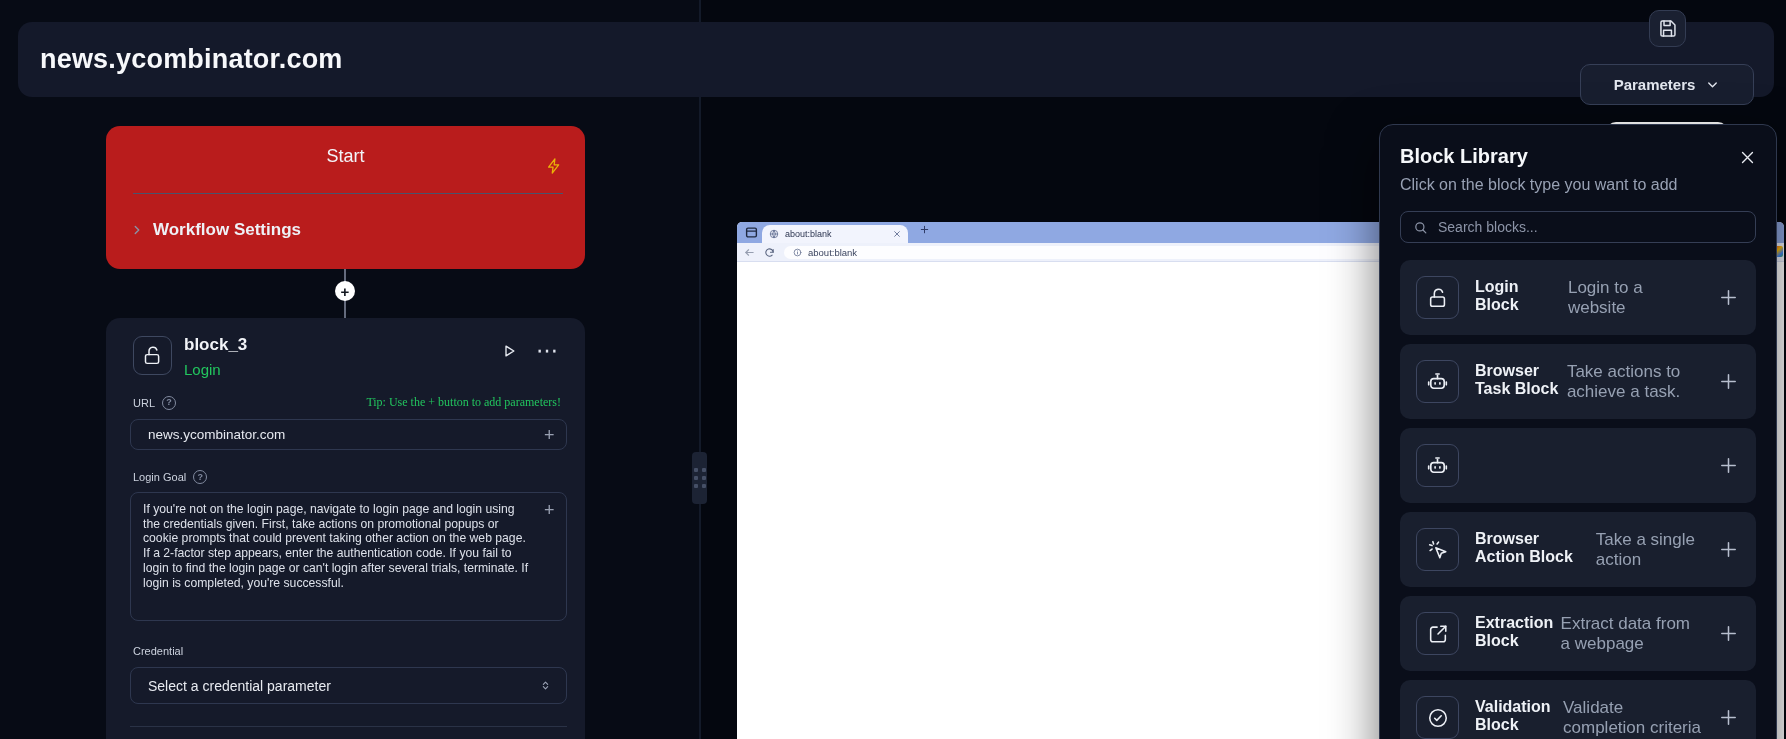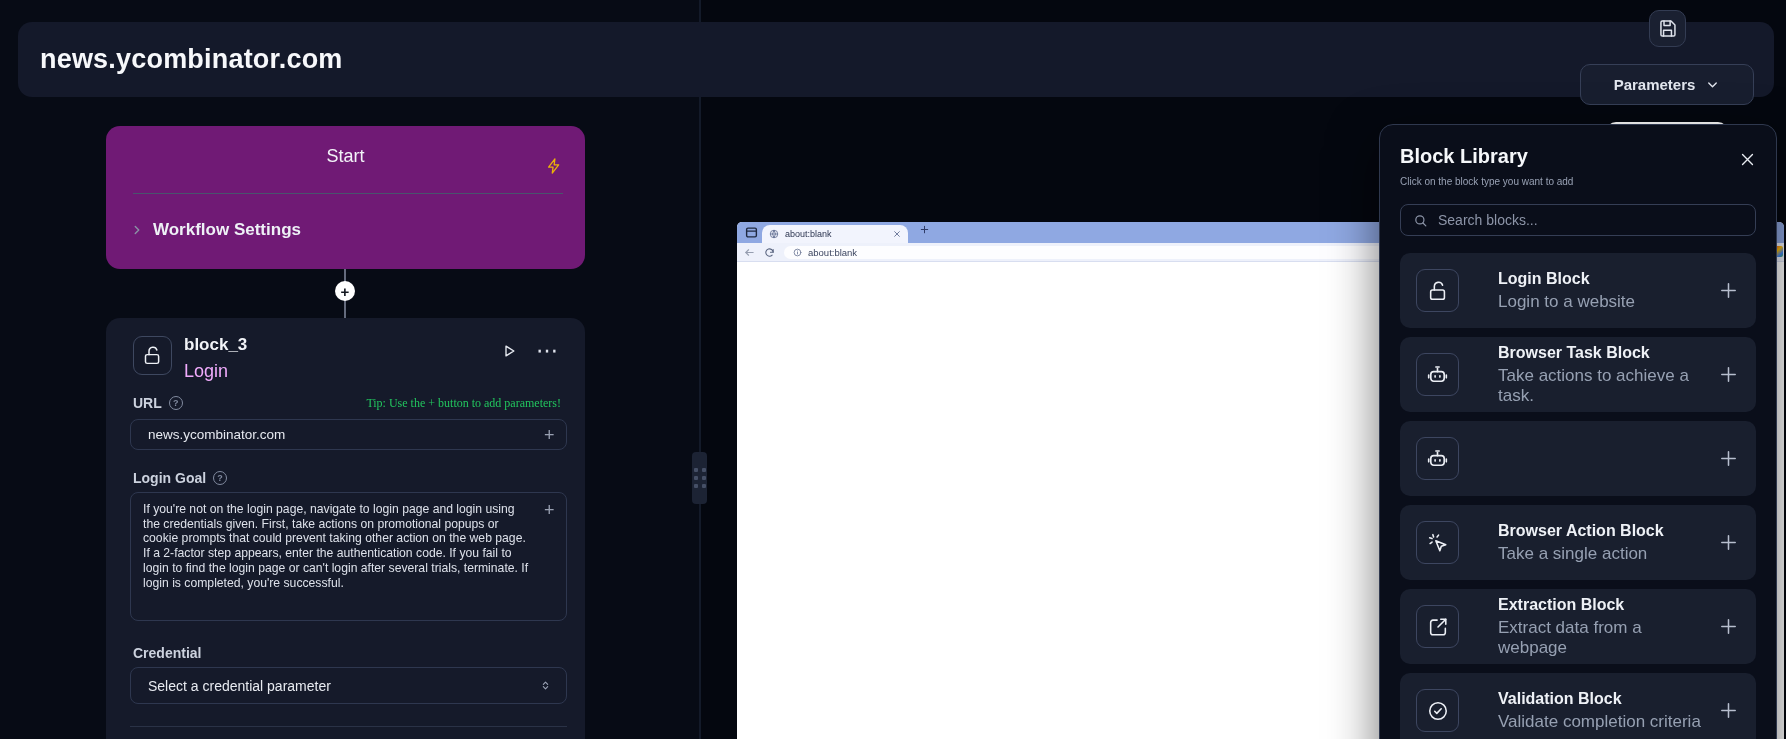--- a/index.html
+++ b/index.html
@@ -20,46 +20,46 @@
   .topbar-title { font-size:27px; font-weight:700; color:#f7f8fb; letter-spacing:.2px; }
   .topbar-actions { margin-left:auto; display:flex; align-items:center; gap:17px;flex-direction:column; }
   .icon-btn { width:37px; height:37px; border-radius:10px; display:flex; align-items:center; justify-content:center; cursor:pointer; }
   .icon-btn.active { background:#ffffff; }
   .icon-btn.ghost { background:#1a2031; border:1px solid #333c53; }
   .pill-btn { height:41px; border-radius:10px; display:flex; align-items:center; gap:10px; cursor:pointer; }
   .params-btn { background:#181e2f; border:1px solid #363f57; color:#e2e6ee; font-size:15px; font-weight:600; padding:0 22px; width:174px; justify-content:center; }
   .run-btn { background:#ffffff; color:#11151f; font-size:15px; font-weight:700; width:122px; justify-content:center; }
 
   
-  .start-card { position:absolute; left:106px; top:126px; width:479px; height:143px; background:#701a75;
+  .start-card { position:absolute; left:106px; top:126px; width:479px; height:143px; background:#b91c1c;
     border-radius:14px; z-index:20; }
   .start-title { position:absolute; left:0; right:0; top:20px; text-align:center; color:#f3f5f9; font-size:18px; font-weight:500; }
   .start-bolt { position:absolute; right:22px; top:31px; }
   .start-divider { position:absolute; left:27px; right:22px; top:67px; height:1px; background:#49546d; }
   .settings-row { position:absolute; left:24px; top:94px; display:flex; align-items:center; gap:9px; cursor:pointer; }
   .settings-label { color:#eef1f6; font-size:17px; font-weight:700; }
 
   
   .connector { position:absolute; left:344px; top:269px; width:2px; height:49px; background:#646b7d; z-index:19; }
   .plus-node { position:absolute; left:335px; top:281px; width:20px; height:20px; border-radius:50%;
     background:#ffffff; color:#12161f; display:flex; align-items:center; justify-content:center;
     font-size:15px; font-weight:600; z-index:21; cursor:pointer; line-height:1; }
 
   
   .block-card { position:absolute; left:106px; top:318px; width:479px; height:460px; background:#151a2a;
     border-radius:14px; z-index:20; }
   .lock-box { position:absolute; left:27px; top:18px; width:39px; height:39px; border:1px solid #3e4860;
     border-radius:9px; display:flex; align-items:center; justify-content:center; color:#eef1f6; }
   .block-name { position:absolute; left:78px; top:17px; color:#f2f4f8; font-size:17px; font-weight:700; }
-  .block-type { position:absolute; left:78px; top:43px; color:#f0abfc; font-size:18px; }
+  .block-type { position:absolute; left:78px; top:43px; color:#22c55e; font-size:15px; }
   .card-actions { position:absolute; right:26px; top:22px; display:flex; align-items:center; gap:18px; }
   .card-menu { color:#dfe3ec; font-size:22px; line-height:1; cursor:pointer; letter-spacing:1px; }
 
   .field-label-row { position:absolute; left:27px; right:24px; display:flex; align-items:center; gap:7px; }
-  .field-label { color:#ccd2de; font-size:14px; font-weight:700; }
+  .field-label { color:#ccd2de; font-size:11px; font-weight:400; }
   .help-circle { width:14px; height:14px; border:1.3px solid #828ba0; border-radius:50%; color:#828ba0;
     font-size:9px; font-weight:700; display:flex; align-items:center; justify-content:center; line-height:1; }
   .tip-text { margin-left:auto; color:#22c55e; font-size:12px;font-family:Liberation Serif, serif; }
 
   .text-input { position:absolute; left:24px; width:437px; background:transparent; border:1px solid #2e374f;
     border-radius:8px; color:#e6e9f0; font-size:13.5px; font-family:"Liberation Sans",sans-serif; padding:0 34px 0 17px; }
   .input-plus { position:absolute; color:#99a1b2; font-size:18px; font-weight:400; cursor:pointer; line-height:1; }
   .goal-area { position:absolute; left:24px; top:174px; width:437px; height:129px; background:transparent;
     border:1px solid #2e374f; border-radius:8px; color:#dde1ea; font-size:12.2px; line-height:14.7px;
     font-family:"Liberation Sans",sans-serif; padding:9px 36px 9px 12px; resize:none; overflow:hidden; }
@@ -83,35 +83,35 @@
   .addr-pill { flex:1; height:13px; background:#fdfdff; border-radius:7px; display:flex; align-items:center;
     gap:6px; padding:0 9px; }
   .addr-text { font-size:9.5px; color:#3c4560; }
   .favicon-sliver { position:absolute; right:1px; top:3px; width:9px; height:11px; border-radius:2px;
     background:linear-gradient(135deg,#e8453c 0%,#fbbc05 40%,#4285f4 75%,#34a853 100%); }
   .page-blank { height:477px; background:#ffffff; }
 
   
   .library { position:absolute; left:1379px; top:124px; width:398px; height:660px; background:#0a0e1a;
     border:1px solid #2f384e; border-radius:14px; z-index:40; padding:20px; box-shadow:0 18px 50px rgba(0,0,0,.55); }
-  .lib-head { display:flex; align-items:flex-end; }
+  .lib-head { display:flex; align-items:center; }
   .lib-title { color:#f5f7fa; font-size:20px; font-weight:700; }
   .lib-close { margin-left:auto; margin-top:2px; cursor:pointer; display:flex; color:#e9ecf2; }
-  .lib-sub { margin-top:8px; color:#98a1b4; font-size:10px; }
+  .lib-sub { margin-top:8px; color:#98a1b4; font-size:16px; }
   .lib-search { margin-top:17px; height:32px; border:1px solid #353e55; border-radius:8px; display:flex;
     align-items:center; gap:10px; padding:0 12px; }
   .lib-search input { flex:1; background:transparent; border:none; outline:none; color:#c7cdd9;
     font-size:14px; font-family:"Liberation Sans",sans-serif; }
   .lib-search input::placeholder { color:#8d95a8; }
   .lib-list { margin-top:17px; display:flex; flex-direction:column; gap:9px; }
   .lib-item { height:75px; background:#191f2e; border-radius:10px; display:flex; align-items:center;
     padding:0 16px; gap:16px; cursor:pointer; }
   .lib-icon-box { width:43px; height:43px; border:1px solid #3d4660; border-radius:9px; flex:0 0 auto;
     display:flex; align-items:center; justify-content:center; color:#eceff5; }
-  .lib-texts { display:flex; flex-direction:column; gap:4px;margin-left:23px; }
+  .lib-texts { display:flex; flex-direction:row; gap:4px; }
   .lib-item-title { color:#eef1f6; font-size:16px; font-weight:700; }
   .lib-item-desc { color:#96a0b2; font-size:17px; }
   .lib-item-plus { margin-left:auto; color:#b7bece; display:flex; cursor:pointer; }
   svg { display:block; }
 </style>
 </head>
 <body>
 
 <div class="stage">
   <div class="left-bg"></div>

